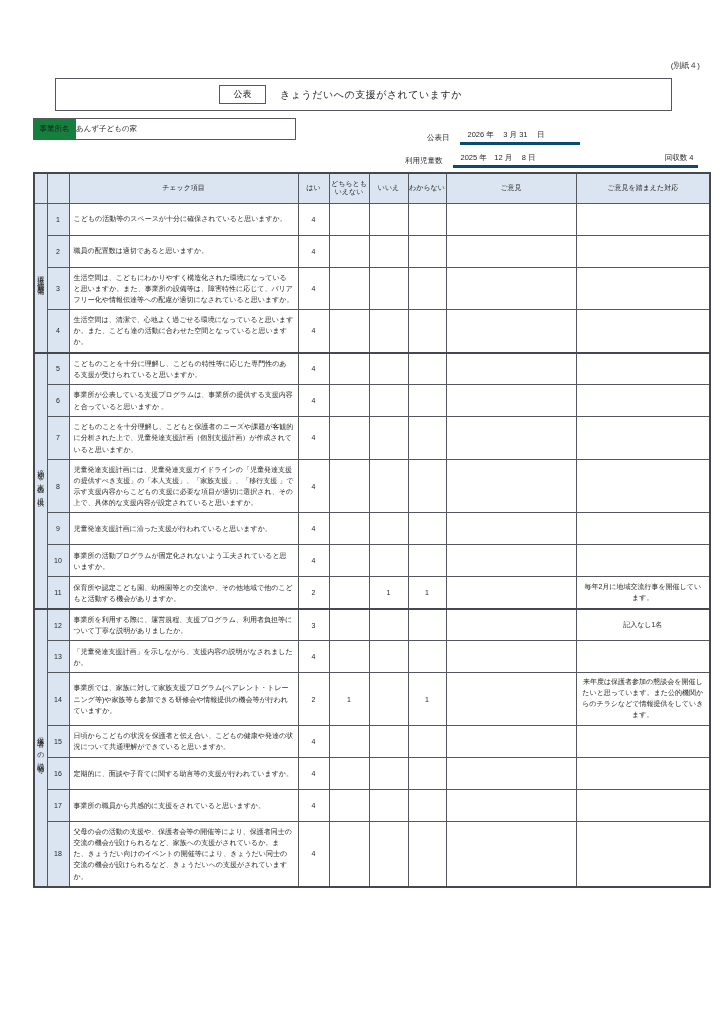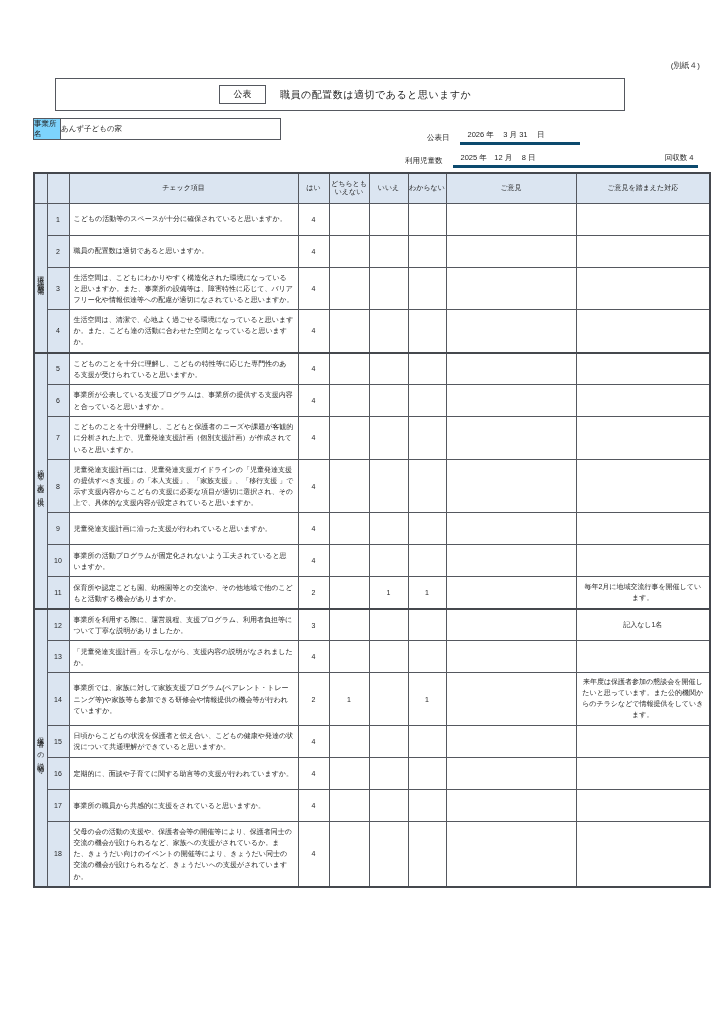--- a/index.html
+++ b/index.html
@@ -5,32 +5,32 @@
   * { margin:0; padding:0; box-sizing:border-box; }
   html,body { background:#fff; }
   .page {
     position:relative; width:724px; height:1024px; background:#ffffff;
     font-family:"Liberation Sans","DejaVu Sans",sans-serif; color:#1f1f1f;
     overflow:hidden;
   }
   .corner-note { position:absolute; top:60px; right:24px; font-size:8px; color:#333; }
 
   .title-box {
-    position:absolute; left:55px; top:78px; width:570px; height:33px;
+    position:absolute; left:55px; top:78px; width:617px; height:33px;
     border:1px solid #55585f; display:flex; align-items:center; background:#fff;
   }
   .pub-tag {
     border:1px solid #55585f; width:47px; height:19px; margin-left:163px;
     display:flex; align-items:center; justify-content:center; font-size:9px; color:#222;
   }
   .main-title { font-size:10px; margin-left:14px; letter-spacing:0.5px; color:#1c1c1c; }
 
   .office-row { position:absolute; left:33px; top:118px; display:flex; height:22px; }
   .office-label {
-    width:28px; background:#7dd3fc; border:1px solid #55585f; font-size:7.5px;
+    width:43px; background:#15803d; border:1px solid #55585f; font-size:7.5px;
     display:flex; align-items:center; justify-content:center;font-family:Liberation Mono, monospace;
   }
   .office-name {
     width:220px; border:1px solid #55585f; border-left:none; font-size:7.5px;
     display:flex; align-items:center; background:#fff;
   }
 
   .date-row { position:absolute; display:flex; align-items:flex-end; font-size:7.5px; }
   .date-label { padding-bottom:2px; white-space:nowrap; }
   .underlined { border-bottom:3px solid #0c4a6e; margin-left:10px; padding:0 4px 2px 8px; }
@@ -64,21 +64,21 @@
 </style>
 </head>
 <body>
 
 <div class="page">
 
   <div class="corner-note">(別紙４)</div>
 
   <div class="title-box">
     <div class="pub-tag">公表</div>
-    <div class="main-title">職員の配置数は適切であると思いますか</div>
+    <div class="main-title">きょうだいへの支援がされていますか</div>
   </div>
 
   <div class="office-row">
     <div class="office-label">事業所名</div>
     <div class="office-name">あんず子どもの家</div>
   </div>
 
   <div class="date-row" style="left:427px; top:130px;">
     <span class="date-label">公表日</span>
     <span class="underlined pd-value">2026 年　 3 月 31　 日</span>

